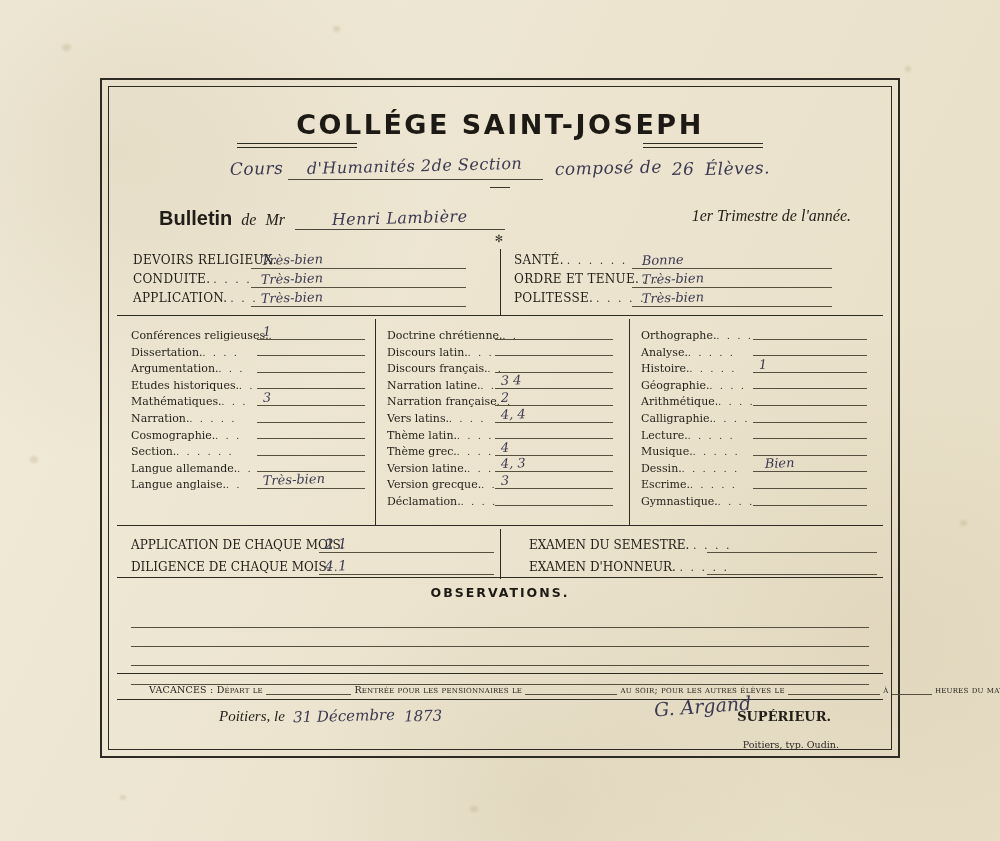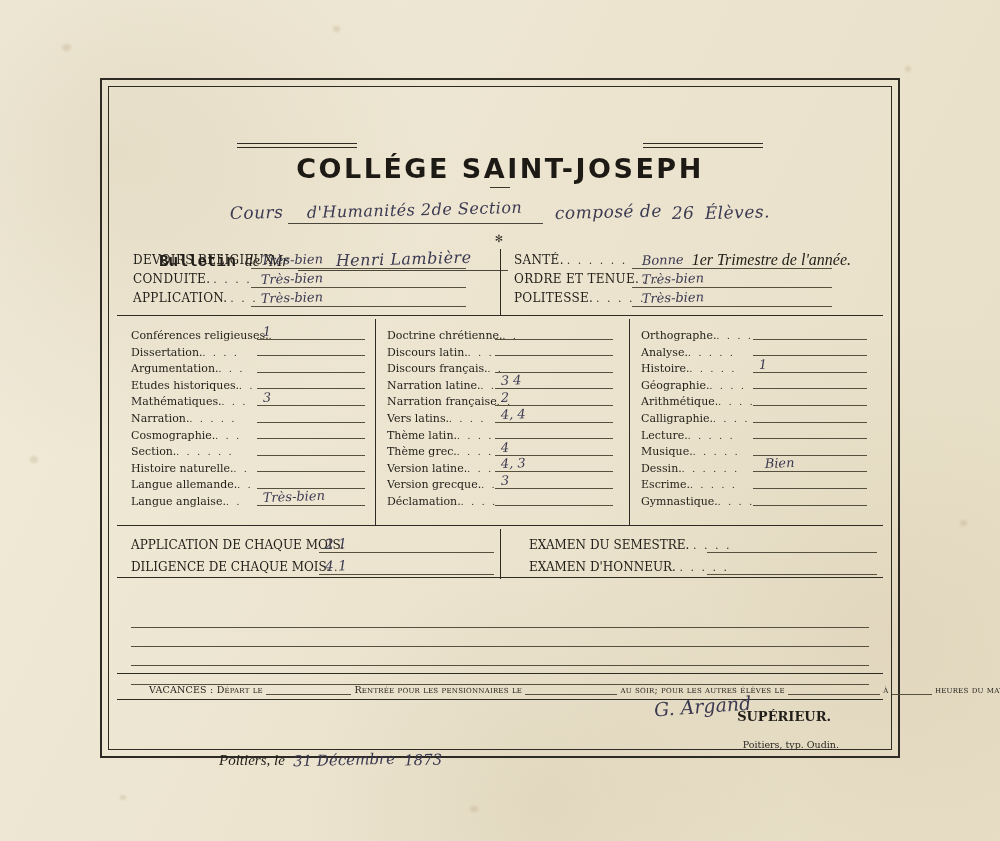--- a/index.html
+++ b/index.html
@@ -46,21 +46,20 @@
   .sheet-inner {
     position: absolute;
     left: 6px; top: 6px; right: 6px; bottom: 6px;
     border: 1px solid #2e2a24;
   }
 
   
   .printed {
     color: #211e19;
     font-family: "Liberation Serif", serif;
-    margin-top: 44px;
   }
   .hand {
     font-family: "DejaVu Serif", serif;
     font-style: italic;
     color: #3b3a52;
     letter-spacing: 0.5px;
     transform: rotate(-1.4deg);
     transform-origin: left bottom;
     display: inline-block;
     white-space: nowrap;
@@ -113,23 +112,23 @@
 
   
   .bulletin-row {
     position: absolute;
     top: 120px;
     left: 50px;
     right: 30px;
     font-size: 16px;
   }
   .bulletin-label {
-    font-family: Liberation Mono, monospace;
+    font-family: Liberation Sans, sans-serif;
     font-weight: bold;
-    font-size: 16px;
+    font-size: 20px;
   }
   .trimestre {
     position: absolute;
     right: 40px;
     top: 120px;
     font-size: 16px;
     font-style: italic;
   }
   .ornament {
     position: absolute;
@@ -483,21 +482,20 @@
 
         <div class="subj-col" style="left:14px;width:240px;">
           <div class="subj-row"><span class="lbl">Conférences religieuses.</span><span class="dots">.</span><span class="line" style="left:126px;width:108px;"></span><span class="val" style="left:132px;">1</span></div>
           <div class="subj-row"><span class="lbl">Dissertation.</span><span class="dots">. . . .</span><span class="line" style="left:126px;width:108px;"></span><span class="val" style="left:132px;"></span></div>
           <div class="subj-row"><span class="lbl">Argumentation.</span><span class="dots">. . .</span><span class="line" style="left:126px;width:108px;"></span><span class="val" style="left:132px;"></span></div>
           <div class="subj-row"><span class="lbl">Etudes historiques.</span><span class="dots">. .</span><span class="line" style="left:126px;width:108px;"></span><span class="val" style="left:132px;"></span></div>
           <div class="subj-row"><span class="lbl">Mathématiques.</span><span class="dots">. . .</span><span class="line" style="left:126px;width:108px;"></span><span class="val" style="left:132px;">3</span></div>
           <div class="subj-row"><span class="lbl">Narration.</span><span class="dots">. . . . .</span><span class="line" style="left:126px;width:108px;"></span><span class="val" style="left:132px;"></span></div>
           <div class="subj-row"><span class="lbl">Cosmographie.</span><span class="dots">. . .</span><span class="line" style="left:126px;width:108px;"></span><span class="val" style="left:132px;"></span></div>
           <div class="subj-row"><span class="lbl">Section.</span><span class="dots">. . . . . .</span><span class="line" style="left:126px;width:108px;"></span><span class="val" style="left:132px;"></span></div>
-          <div class="subj-row"><span class="lbl">Histoire naturelle.</span><span class="dots">. .</span><span class="line" style="left:126px;width:108px;"></span><span class="val" style="left:132px;"></span></div>
           <div class="subj-row"><span class="lbl">Langue allemande.</span><span class="dots">. .</span><span class="line" style="left:126px;width:108px;"></span><span class="val" style="left:132px;"></span></div>
           <div class="subj-row"><span class="lbl">Langue anglaise.</span><span class="dots">. .</span><span class="line" style="left:126px;width:108px;"></span><span class="val" style="left:132px;">Très-bien</span></div>
         </div>
 
         <div class="subj-col" style="left:270px;width:236px;">
           <div class="subj-row"><span class="lbl">Doctrine chrétienne.</span><span class="dots">. .</span><span class="line" style="left:108px;width:118px;"></span><span class="val" style="left:114px;"></span></div>
           <div class="subj-row"><span class="lbl">Discours latin.</span><span class="dots">. . .</span><span class="line" style="left:108px;width:118px;"></span><span class="val" style="left:114px;"></span></div>
           <div class="subj-row"><span class="lbl">Discours français.</span><span class="dots">. .</span><span class="line" style="left:108px;width:118px;"></span><span class="val" style="left:114px;"></span></div>
           <div class="subj-row"><span class="lbl">Narration latine.</span><span class="dots">. . .</span><span class="line" style="left:108px;width:118px;"></span><span class="val" style="left:114px;">3 4</span></div>
           <div class="subj-row"><span class="lbl">Narration française</span><span class="dots">. .</span><span class="line" style="left:108px;width:118px;"></span><span class="val" style="left:114px;">2</span></div>
@@ -552,20 +550,21 @@
             <span class="lbl">EXAMEN D'HONNEUR.</span>
             <span class="dots">. . . . .</span>
             <span class="line" style="left:178px;width:170px;"></span>
             <span class="val" style="left:184px;"></span>
           </div>
         </div>
       </div>
 
       <div class="rule-h" style="top:490px;"></div>
 
+      <div class="obs-title">OBSERVATIONS.</div>
       <div class="obs-lines">
         <div class="obs-line"></div>
         <div class="obs-line"></div>
         <div class="obs-line"></div>
         <div class="obs-line"></div>
       </div>
 
       <div class="rule-h" style="top:586px;"></div>
 
       <div class="vacances">

